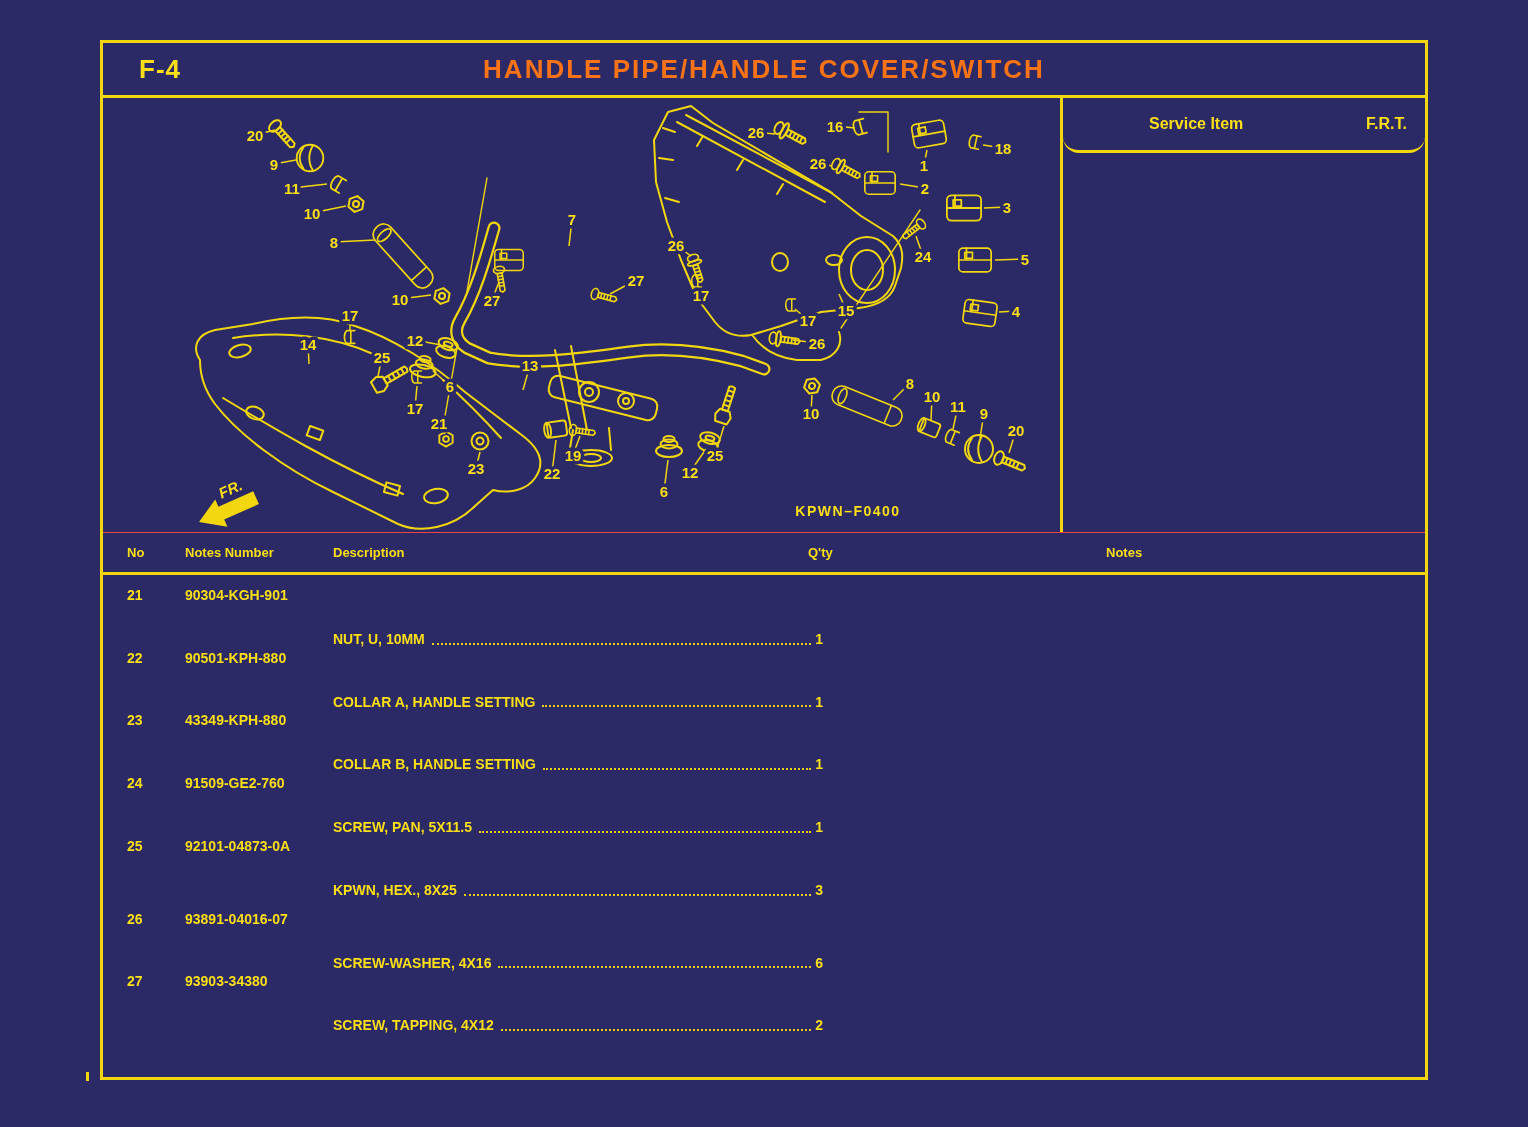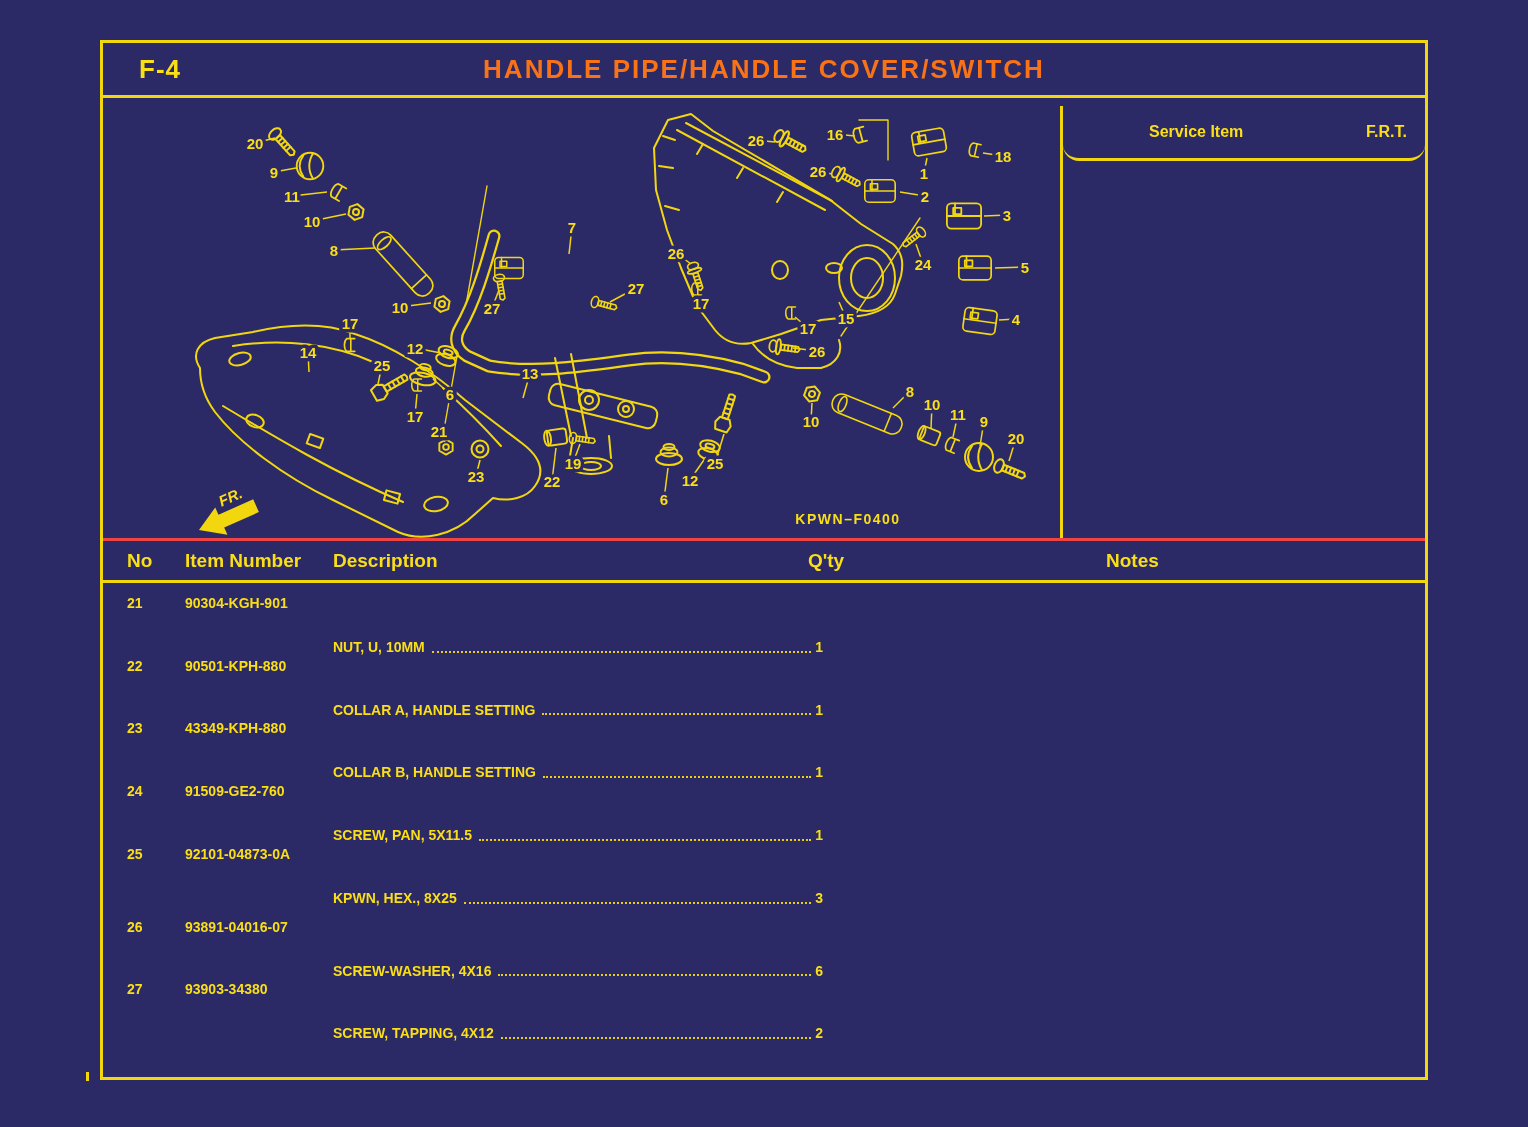--- a/index.html
+++ b/index.html
@@ -20,37 +20,37 @@
     position:relative;display:flex;align-items:center;justify-content:center;
   }
   .page-code{
     position:absolute;left:36px;top:50%;transform:translateY(-50%);
     color:#fbdf16;font-size:26px;font-weight:bold;letter-spacing:1px;
   }
   .page-title{
     color:#f97316;font-size:26px;font-weight:bold;letter-spacing:2px;white-space:nowrap;
   }
   
-  .content-row{height:435px;box-sizing:border-box;border-bottom:3px solid #ef4444;display:flex;margin-top:8px;}
+  .content-row{height:435px;box-sizing:border-box;border-bottom:1px solid #ef4444;display:flex;}
   .diagram-area{width:957px;box-sizing:content-box;border-right:3px solid #f2d70e;position:relative;}
   .diagram-area svg{display:block;width:957px;height:432px;}
   .service-panel{flex:1;display:flex;flex-direction:column;}
   .service-header{
     height:55px;box-sizing:border-box;border-bottom:3px solid #f2d70e;
     display:flex;align-items:center;justify-content:space-between;
     padding:0 18px 0 86px;
     color:#fbdf16;font-size:16px;font-weight:bold;border-radius:16px;
   }
   .service-body{flex:1;}
   
   .table-header{
     height:42px;box-sizing:border-box;border-bottom:3px solid #f2d70e;
     display:grid;grid-template-columns:58px 148px 475px 298px 1fr;
     padding-left:24px;align-items:center;
-    color:#fbdf16;font-size:19px;font-weight:bold;
+    color:#fbdf16;font-size:13px;font-weight:bold;
   }
   .table-body{
     padding:11px 0 0 24px;
     color:#fbdf16;font-size:14px;font-weight:bold;
   }
   .row{display:grid;grid-template-columns:58px 148px 492px 1fr;line-height:18.7px;}
   .row.gap{margin-top:10px;}
   .c-descwrap{display:flex;align-items:baseline;padding-right:2px;}
   .c-desc{white-space:nowrap;margin-top:44px;}
   .c-dots{
@@ -351,21 +351,21 @@
         <div class="service-header">
           <span>Service Item</span>
           <span>F.R.T.</span>
         </div>
         <div class="service-body"></div>
       </div>
     </div>
 
     <div class="table-header">
       <span>No</span>
-      <span>Item Number</span>
+      <span>Notes Number</span>
       <span>Description</span>
       <span>Q'ty</span>
       <span>Notes</span>
     </div>
 
     <div class="table-body">
         <div class="row">
     <span class="c-no">21</span>
     <span class="c-part">90304-KGH-901</span>
     <span class="c-descwrap">

